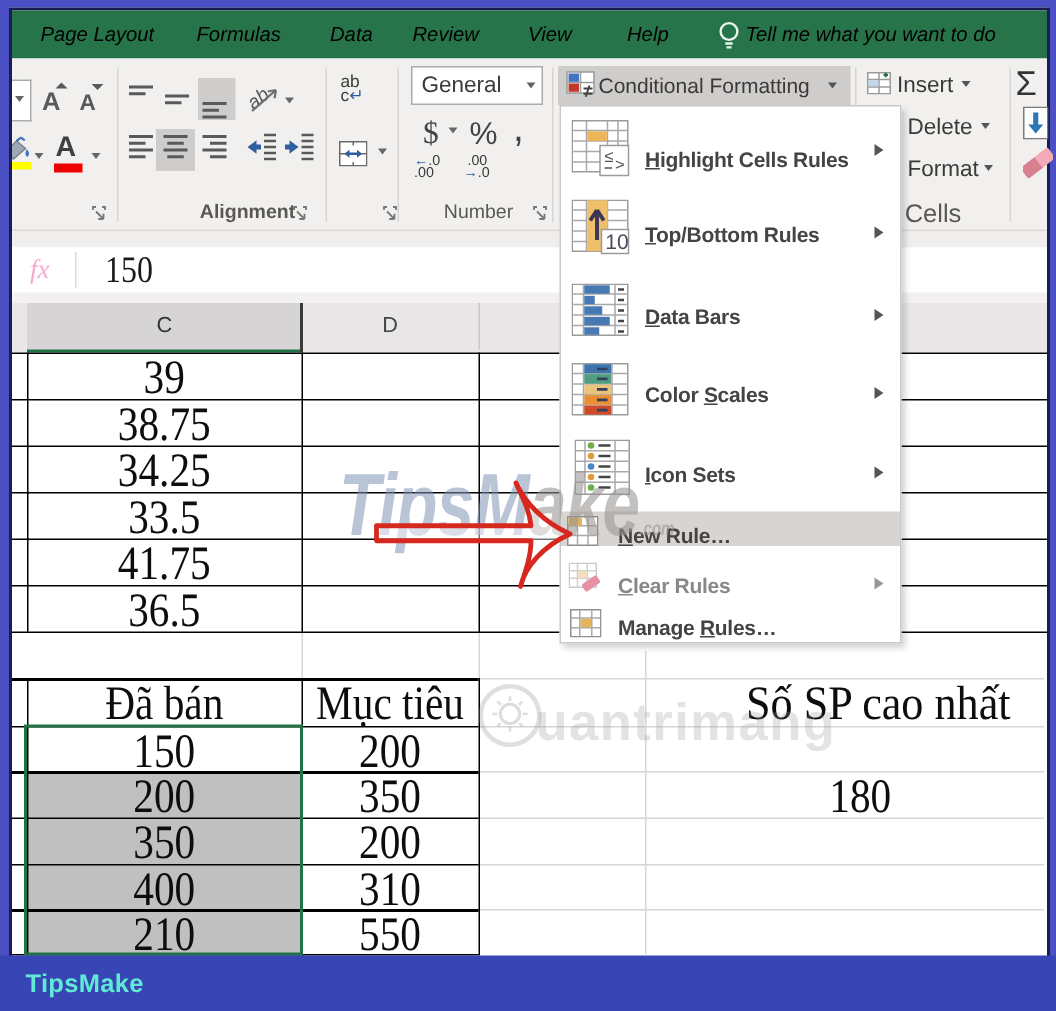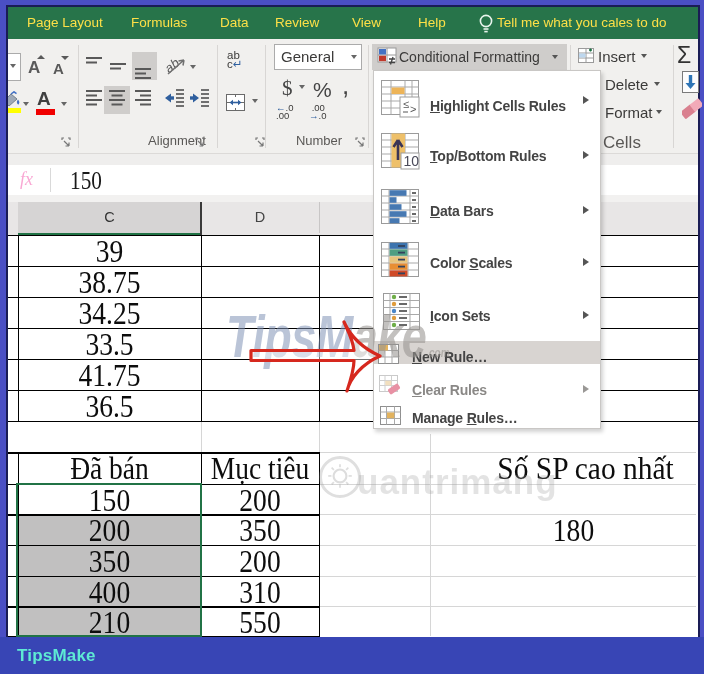--- a/index.html
+++ b/index.html
@@ -4,21 +4,21 @@
 <style>
   html,body{margin:0;padding:0;}
   body{width:704px;height:674px;overflow:hidden;background:#4a4fc4;font-family:"Liberation Sans",sans-serif;}
   #root{position:relative;width:704px;height:674px;}
   .abs{position:absolute;}
   .hline{position:absolute;height:1.5px;background:#000;}
   .vline{position:absolute;width:1.5px;background:#000;}
   .fhline{position:absolute;height:1px;background:#d6d6d6;}
   .fvline{position:absolute;width:1px;background:#d6d6d6;}
   .cell{position:absolute;font-family:"Liberation Serif",serif;font-size:32px;line-height:31px;color:#0d0d0d;text-align:center;transform:scaleX(0.86);transform-origin:center;white-space:nowrap;}
-  .tab{position:absolute;top:0;height:48px;line-height:32px;color:#fde047;font-size:13.5px;}
+  .tab{position:absolute;top:0;height:48px;line-height:32px;color:#000000;font-size:13.5px;font-style:italic;}
   .menutxt{position:absolute;font-size:14px;font-weight:bold;color:#444;letter-spacing:-0.2px;}
   .sub{position:absolute;width:0;height:0;border-left:6px solid #555;border-top:4.5px solid transparent;border-bottom:4.5px solid transparent;}
   .caret{position:absolute;width:0;height:0;border-top:4px solid #555;border-left:3.5px solid transparent;border-right:3.5px solid transparent;}
   .glines{stroke:#a9a9a9;stroke-width:1;}
 </style>
 </head>
 <body>
 <div id="root">
 
   <div class="abs" style="left:6px;top:5px;width:690px;height:631px;border:2px solid #1a1c55;background:#fff;"></div>
@@ -28,21 +28,21 @@
     <div class="tab" style="left:123px;">Formulas</div>
     <div class="tab" style="left:212px;">Data</div>
     <div class="tab" style="left:267px;">Review</div>
     <div class="tab" style="left:344px;">View</div>
     <div class="tab" style="left:410px;">Help</div>
     <svg class="abs" style="left:469px;top:6px;" width="18" height="21" viewBox="0 0 18 21">
       <circle cx="9" cy="8" r="5.6" fill="none" stroke="#e8f4ec" stroke-width="1.6"></circle>
       <line x1="6.5" y1="16" x2="11.5" y2="16" stroke="#e8f4ec" stroke-width="1.6"></line>
       <line x1="7.3" y1="18.6" x2="10.7" y2="18.6" stroke="#e8f4ec" stroke-width="1.6"></line>
     </svg>
-    <div class="tab" style="left:489px;">Tell me what you cales to do</div>
+    <div class="tab" style="left:489px;">Tell me what you want to do</div>
   </div>
 
   <div class="abs" style="left:8px;top:39px;width:690px;height:114px;background:#f1f0ee;border-bottom:1px solid #dcdad8;"></div>
 
   <div class="abs" style="left:8px;top:53px;width:12px;height:26px;background:#fff;border:1px solid #ababab;border-left:none;"></div>
   <div class="caret" style="left:10px;top:64px;border-top-color:#666;"></div>
   <div class="abs" style="left:28px;top:58px;font-size:17px;font-weight:bold;color:#595959;">A</div>
   <svg class="abs" style="left:36px;top:54px;" width="10" height="6">
       <path d="M1 5 L5 1 L9 5 Z" fill="#595959"></path>
     </svg>
@@ -124,21 +124,21 @@
       <line x1="116" y1="38" x2="124" y2="38"></line>
         <line x1="116" y1="42" x2="124" y2="42"></line>
         <line x1="116" y1="46" x2="124" y2="46"></line>
         <line x1="116" y1="50" x2="124" y2="50"></line>
         <line x1="116" y1="54" x2="124" y2="54"></line>
     </g>
     <line x1="105" y1="46" x2="109" y2="46" stroke="#2f5f9e" stroke-width="3.4"></line>
     <path d="M114 46 L108 41.5 L108 50.5 Z" fill="#2f5f9e"></path>
   </svg>
   <div class="caret" style="left:190px;top:65px;border-top-color:#666;"></div>
-  <div class="abs" style="left:132px;top:133px;width:90px;text-align:center;font-size:13px;color:#5a5856;">Alignment</div>
+  <div class="abs" style="left:120px;top:133px;width:90px;text-align:center;font-size:13px;color:#5a5856;font-weight:bold;">Alignment</div>
   <svg class="abs" style="left:195px;top:137px;" width="10" height="10" viewBox="0 0 10 10">
     <path d="M1 3 V1 H3 M7 1 H9 V3" fill="none" stroke="#777" stroke-width="1.2"></path>
     <path d="M3 4 L8 9 M8 9 V5.5 M8 9 H4.5" fill="none" stroke="#777" stroke-width="1.2"></path>
   </svg>
   <div class="abs" style="left:217px;top:45px;width:1px;height:103px;background:#d8d6d4;"></div>
 
   <div class="abs" style="left:227px;top:51px;font-size:11.5px;color:#3b3a39;line-height:9px;">ab<br>c<span style="color:#2f5f9e;">↵</span></div>
   <svg class="abs" style="left:226px;top:94px;" width="19" height="17" viewBox="0 0 19 17">
     <rect x="0.5" y="0.5" width="18" height="16" fill="#fff" stroke="#6a6a6a"></rect>
     <line x1="0.5" y1="8.5" x2="18.5" y2="8.5" stroke="#6a6a6a"></line>

